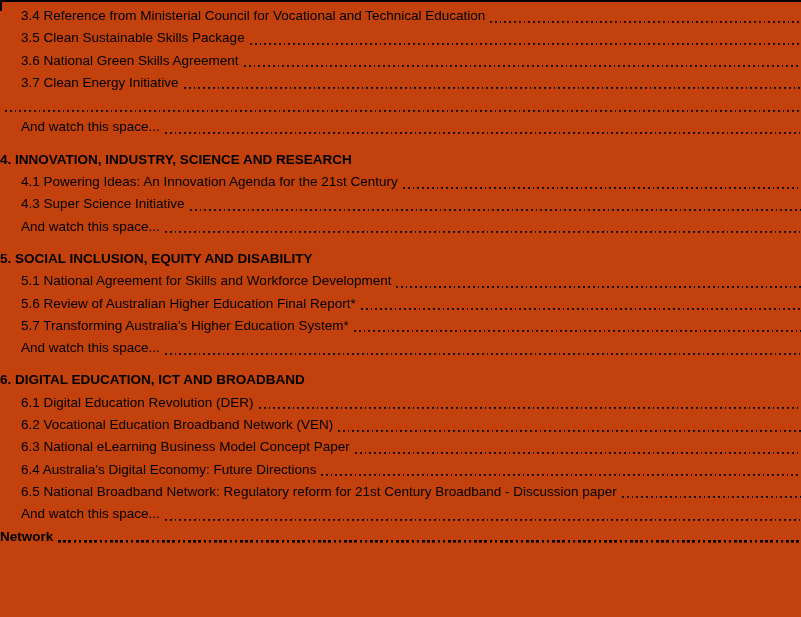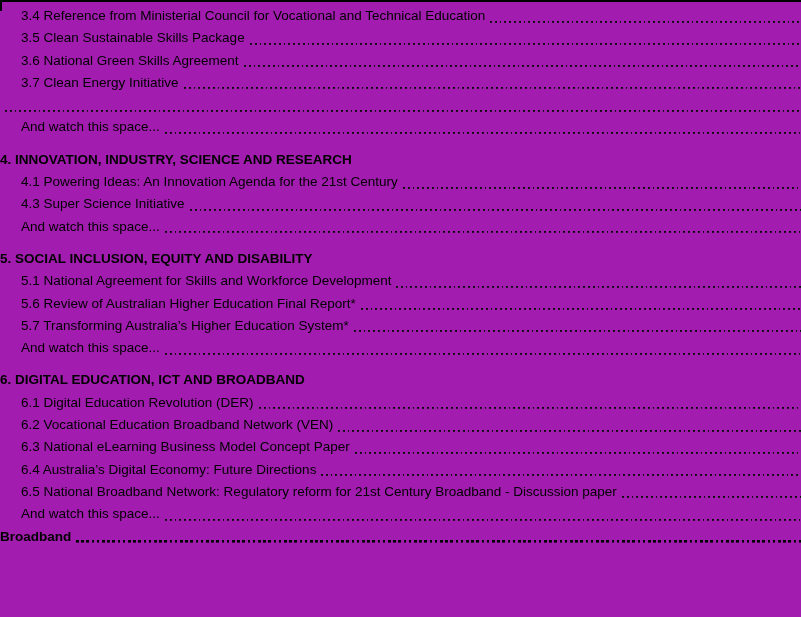--- a/index.html
+++ b/index.html
@@ -4,21 +4,21 @@
 <style>
   html, body {
     margin: 0;
     padding: 0;
     background: #ffffff;
   }
   .page {
     position: relative;
     width: 801px;
     height: 617px;
-    background: #a21caf;
+    background: #c2410c;
     overflow: hidden;
     font-family: "Liberation Sans", sans-serif;
     font-size: 13.5px;
     color: #000000;
   }
   .top-border {
     position: absolute;
     left: 0; top: 0;
     width: 801px; height: 2px;
     background: #000000;
@@ -160,17 +160,17 @@
       </div>
       <div class="row item">
         <span class="label">6.5 National Broadband Network: Regulatory reform for 21st Century Broadband - Discussion paper</span>
         <span class="leader"></span>
       </div>
       <div class="row item">
         <span class="label">And watch this space...</span>
         <span class="leader"></span>
       </div>
       <div class="row footer-row">
-        <span class="label">Broadband</span>
+        <span class="label">Network</span>
         <span class="leader"></span>
       </div>
     </div>
 </div>
 
 </body></html>

